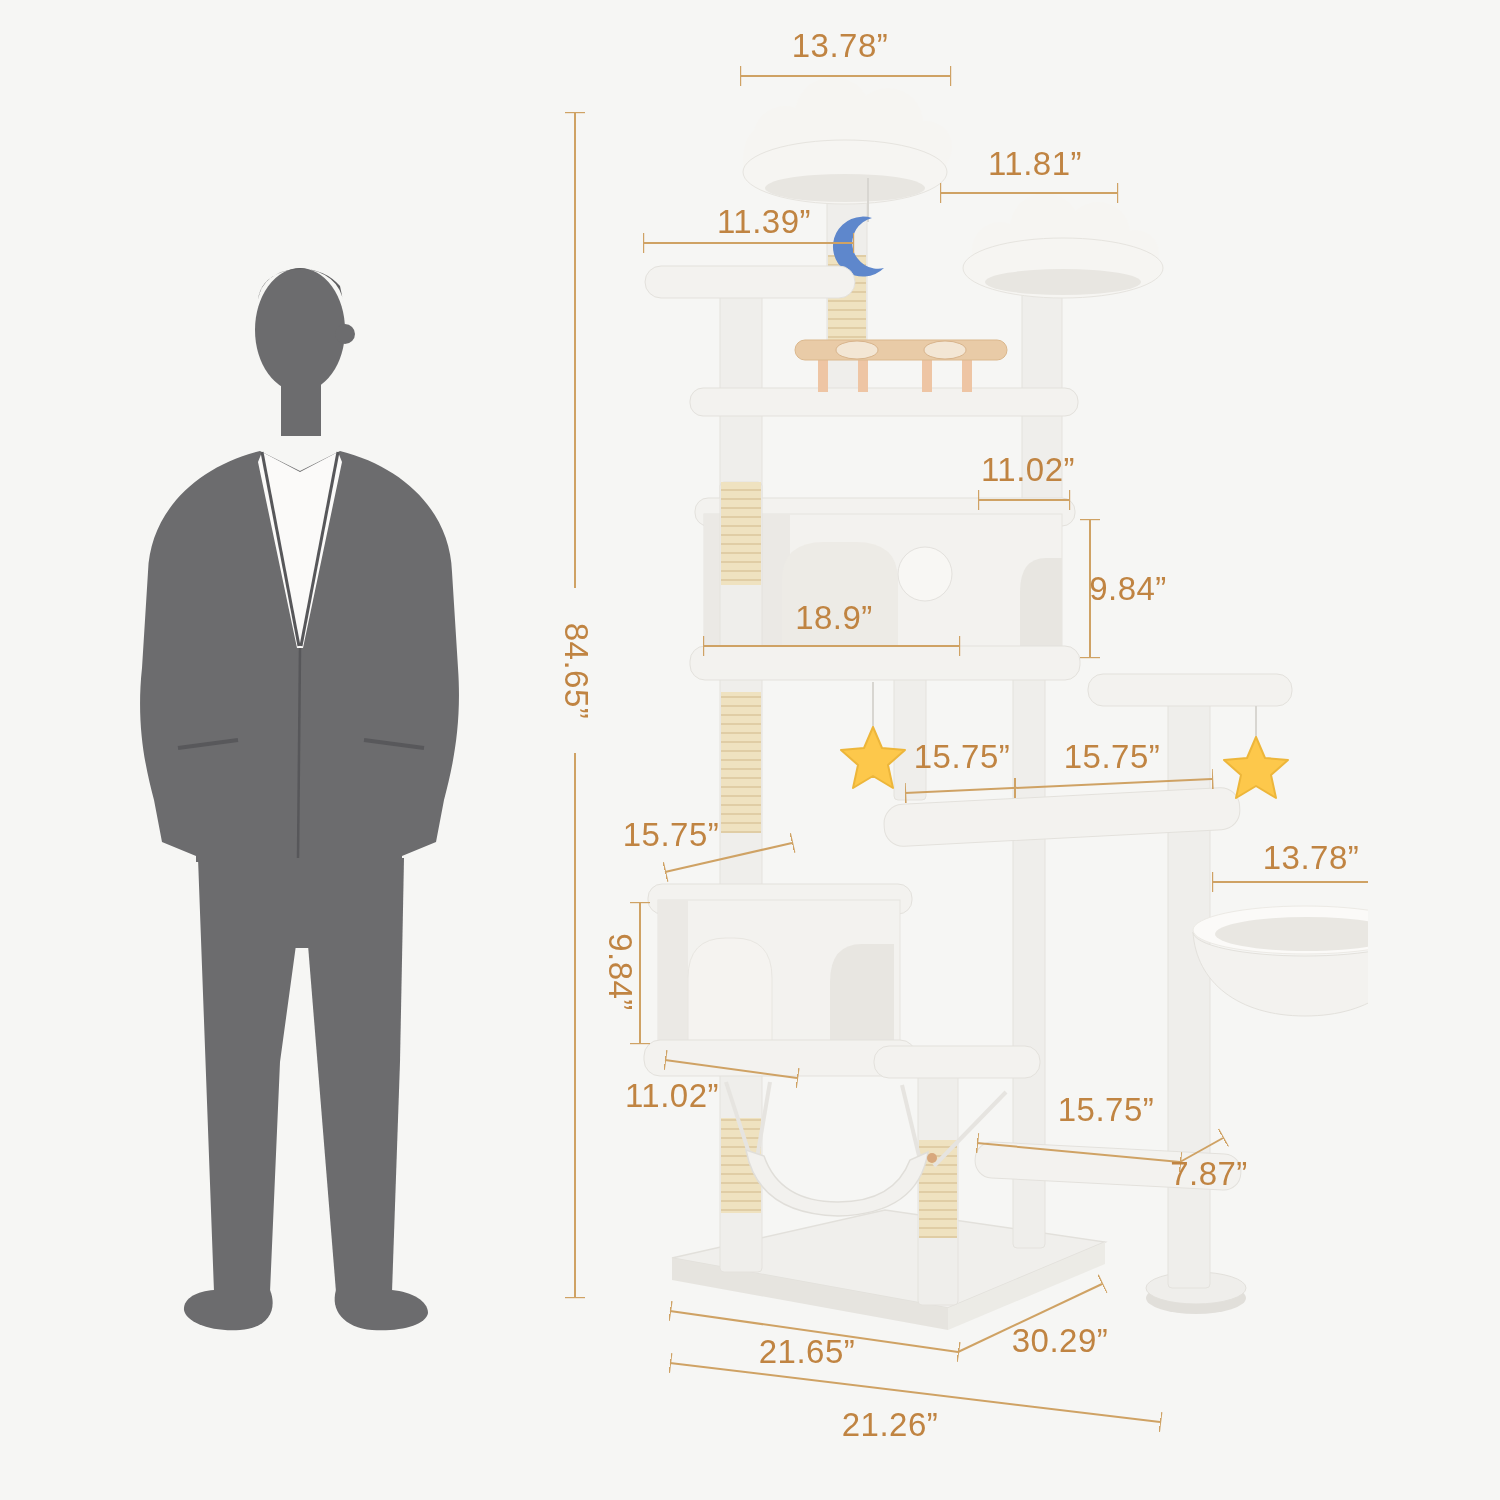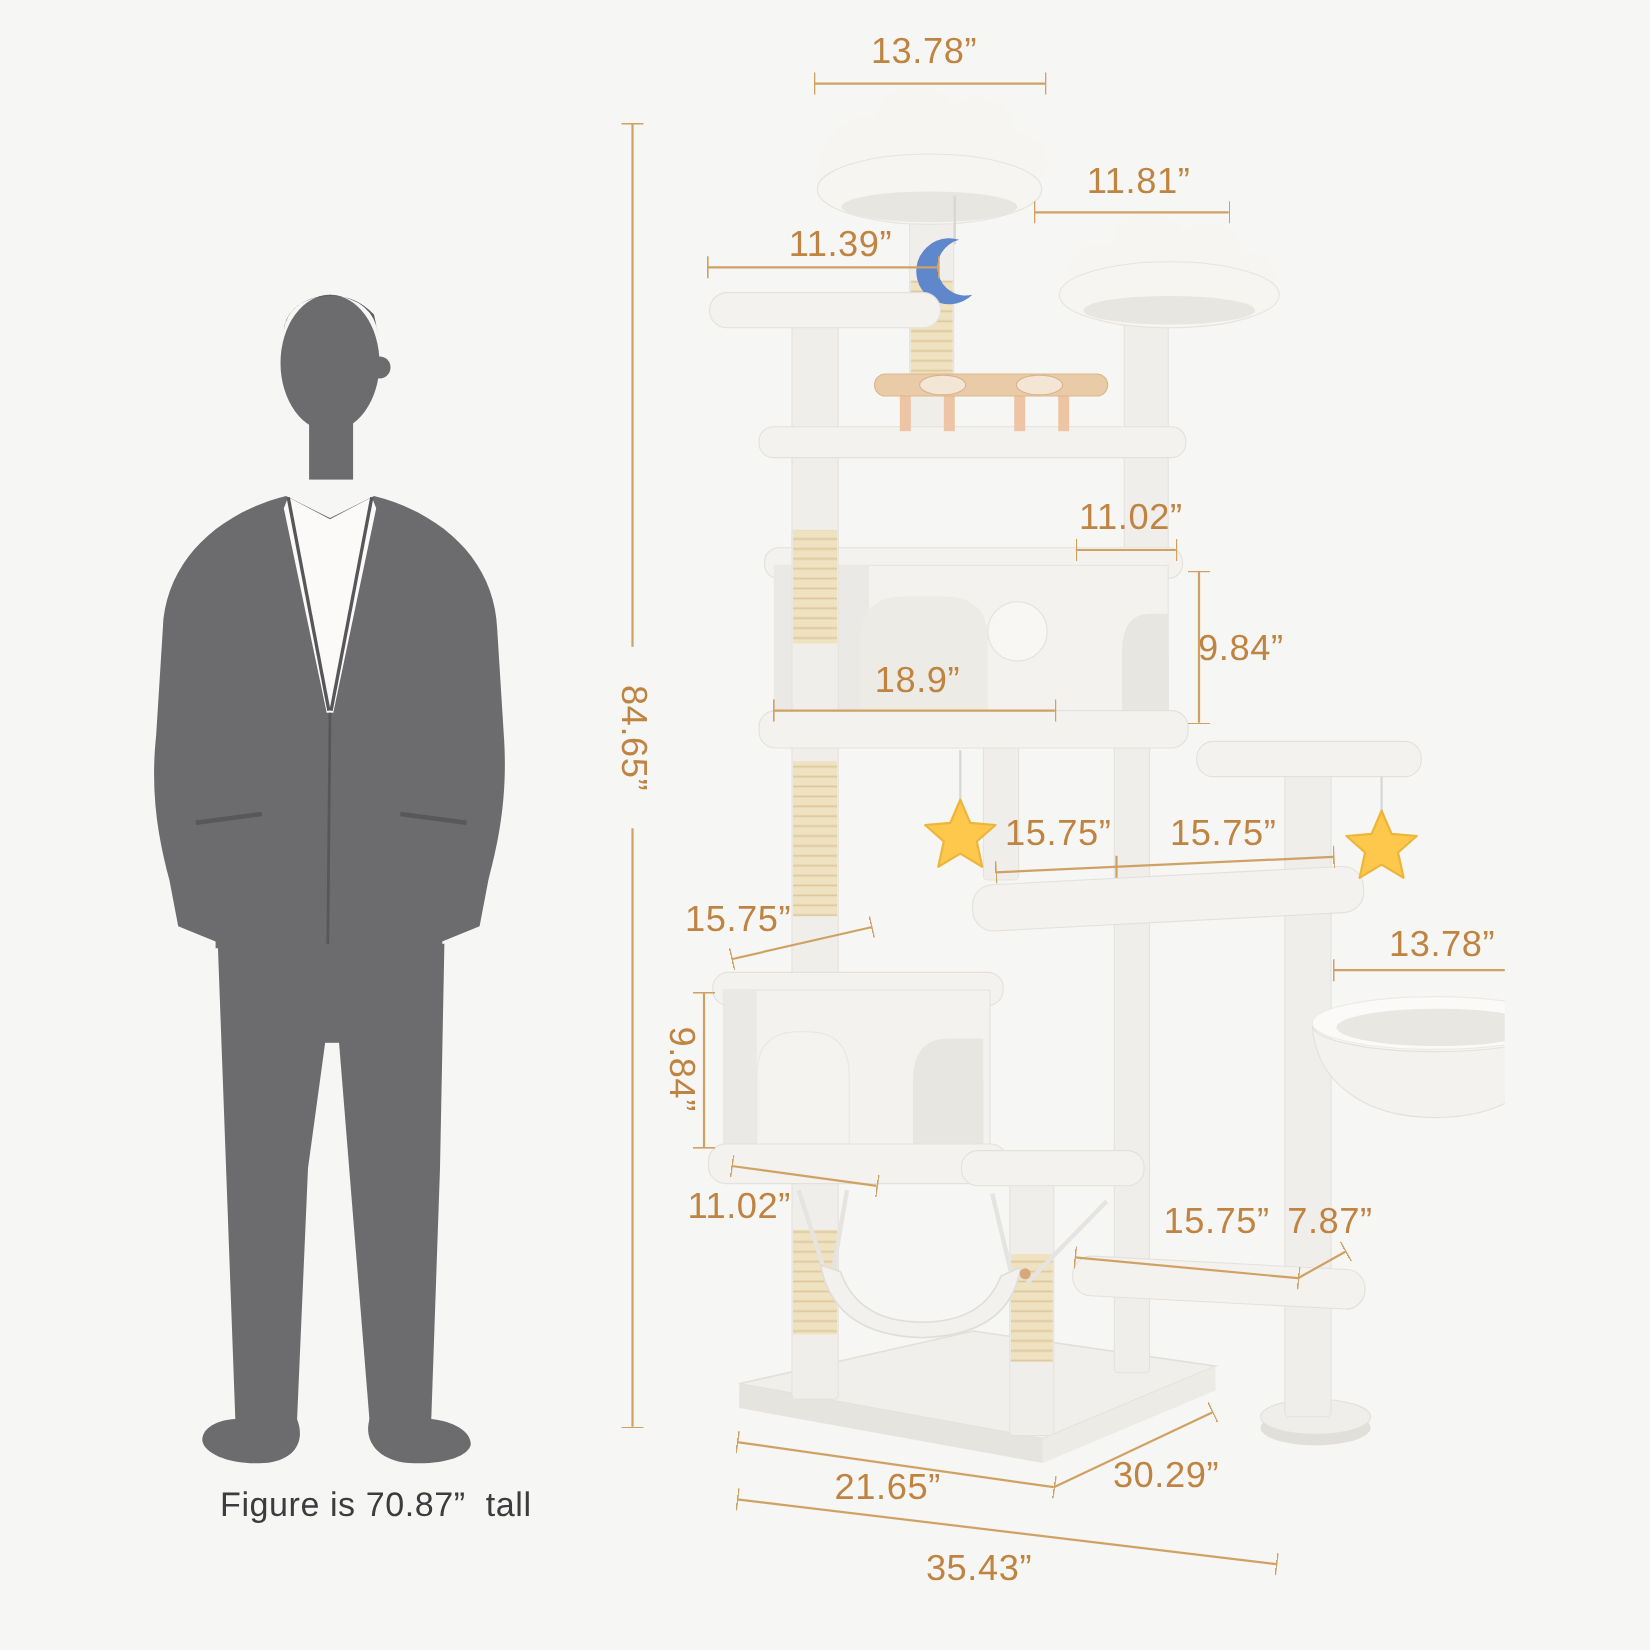--- a/index.html
+++ b/index.html
@@ -232,20 +232,19 @@
 <div class="dim" style="left:1028px;top:470px">11.02”</div>
 <div class="dim" style="left:1128px;top:589px">9.84”</div>
 <div class="dim" style="left:834px;top:618px">18.9”</div>
 <div class="dim" style="left:962px;top:757px">15.75”</div>
 <div class="dim" style="left:1112px;top:757px">15.75”</div>
 <div class="dim" style="left:1311px;top:858px">13.78”</div>
 <div class="dim" style="left:671px;top:835px">15.75”</div>
 <div class="dim rot" style="left:620px;top:972px">9.84”</div>
 <div class="dim" style="left:672px;top:1096px">11.02”</div>
 <div class="dim" style="left:1106px;top:1110px">15.75”</div>
-<div class="dim" style="left:1209px;top:1110px">7.87”</div>
+<div class="dim" style="left:1209px;top:1174px">7.87”</div>
 <div class="dim" style="left:807px;top:1352px">21.65”</div>
 <div class="dim" style="left:1060px;top:1341px">30.29”</div>
-<div class="dim" style="left:890px;top:1425px">35.43”</div>
-
-<div class="figure-note">Figure is 70.87”  tall</div>
+<div class="dim" style="left:890px;top:1425px">21.26”</div>
+
 
 </div>
 
 </body></html>

